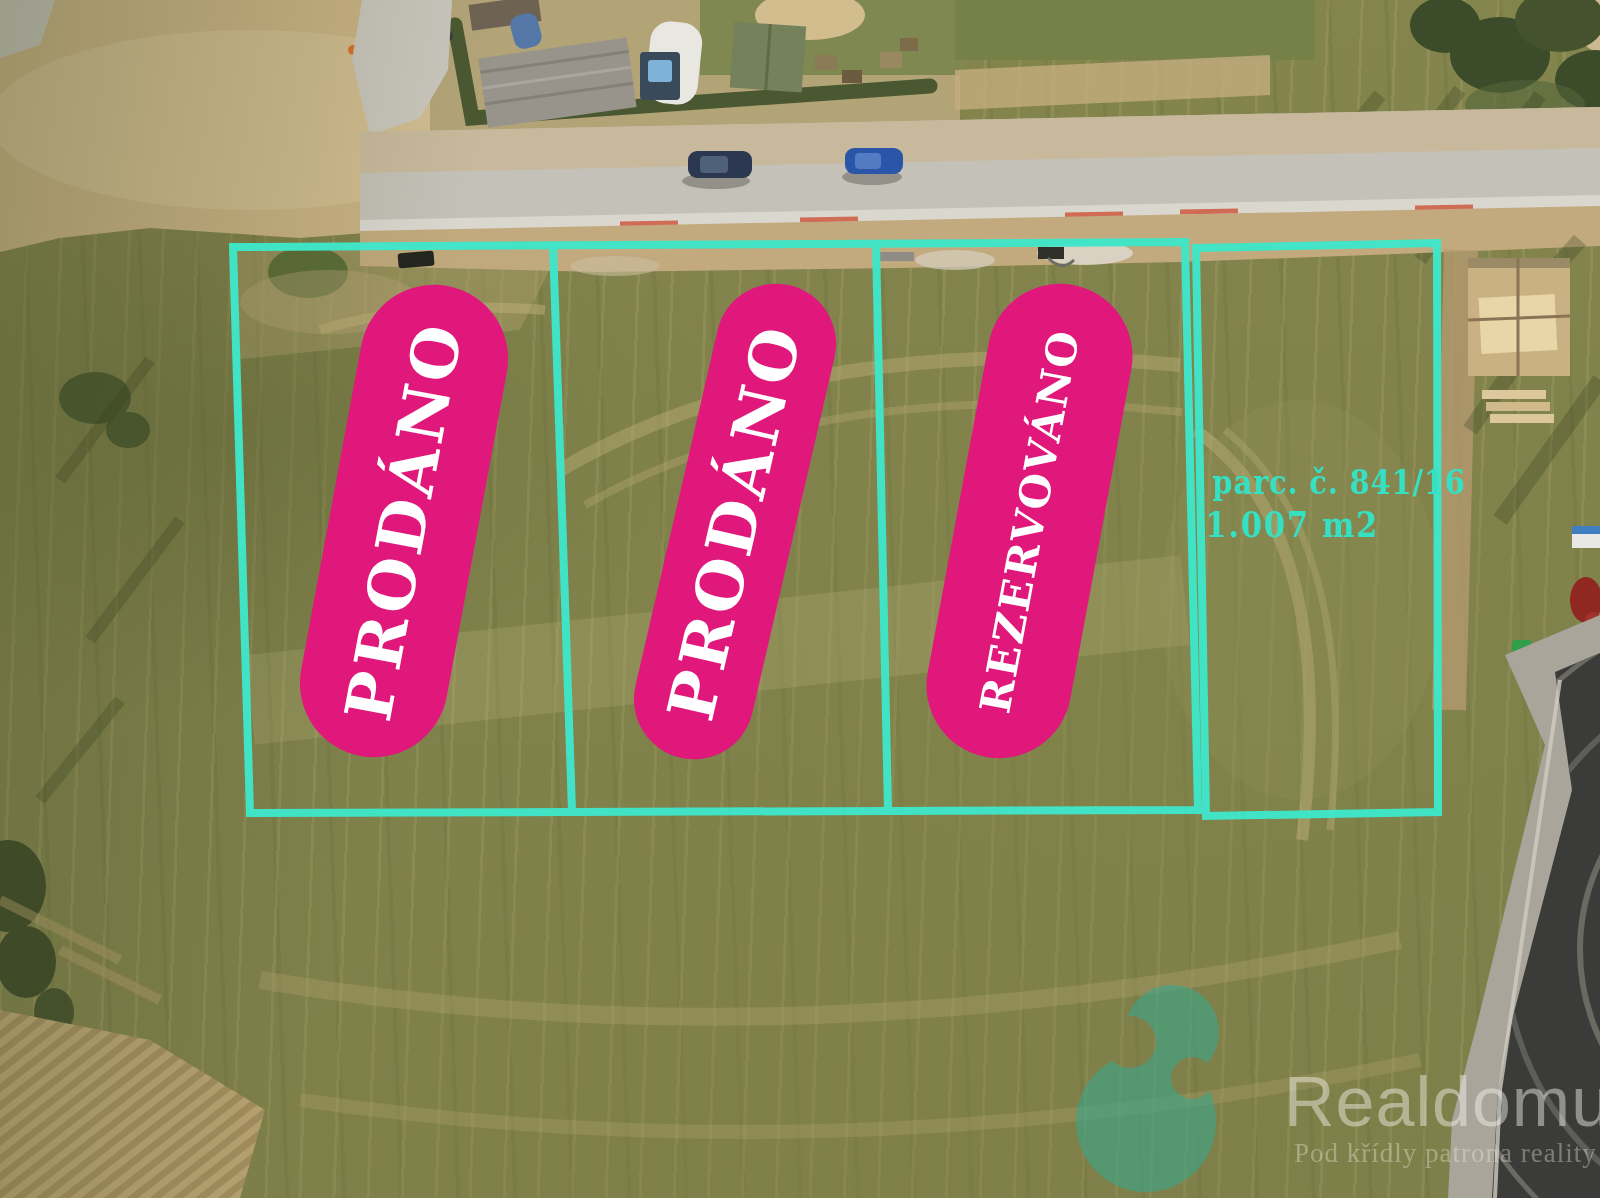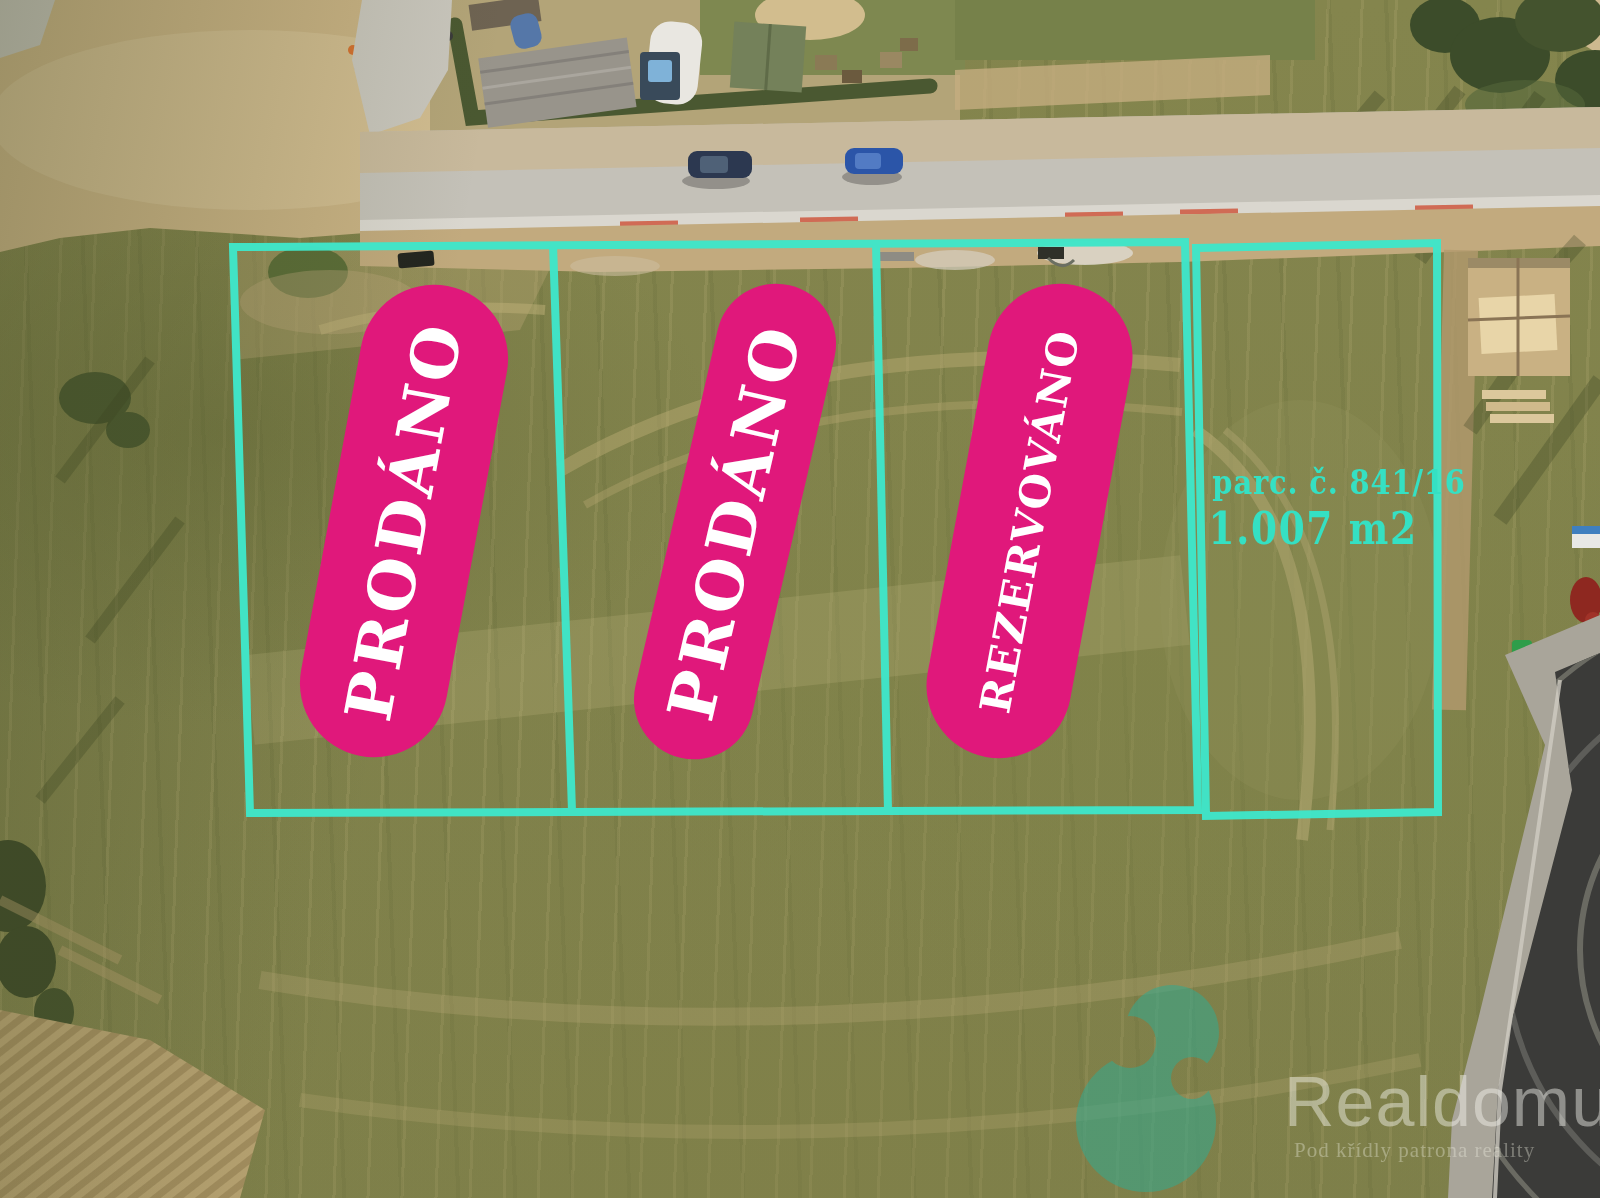--- a/index.html
+++ b/index.html
@@ -27,27 +27,27 @@
   .banner-1{left:330px;top:282px;width:148px;height:478px;border-radius:80px;transform:rotate(10.5deg);}
   .banner-2{left:675px;top:279px;width:120px;height:485px;border-radius:66px;transform:rotate(13deg);}
   .banner-3{left:957px;top:281px;width:145px;height:480px;border-radius:78px;transform:rotate(10.5deg);}
   .banner-1 .banner-text,.banner-2 .banner-text{font-size:64px;letter-spacing:4px;}
   .banner-3 .banner-text{font-size:42px;letter-spacing:2px;}
   
   .plot-label{position:absolute;left:1190px;top:462px;width:256px;text-align:left;
     color:var(--label-cyan,#35E0C3);font-family:"DejaVu Serif","Liberation Serif",serif;
     font-weight:bold;line-height:1.2;}
   .plot-label .l1{font-size:34px;letter-spacing:1px;}
-  .plot-label .l2{font-size:44px;letter-spacing:2px;}
+  .plot-label .l2{font-size:36px;letter-spacing:2px;}
   .plot-label span{display:inline-block;transform:scaleX(.85);transform-origin:center;white-space:nowrap;}
   
   .wm-icon{position:absolute;left:1072px;top:980px;}
   .wm-brand{position:absolute;left:1284px;top:1062px;font-size:70px;font-weight:400;
     letter-spacing:1px;color:rgba(246,246,240,.45);}
-  .wm-tagline{position:absolute;left:1294px;top:1138px;font-size:21px;
+  .wm-tagline{position:absolute;left:1294px;top:1138px;font-size:27px;
     font-family:"Liberation Serif",serif;color:rgba(240,240,228,.36);letter-spacing:1px;}
 </style>
 </head>
 <body>
 
 <div class="stage">
 
   <div class="field"></div>
 
   <svg class="photo" width="1600" height="1198" viewBox="0 0 1600 1198">

